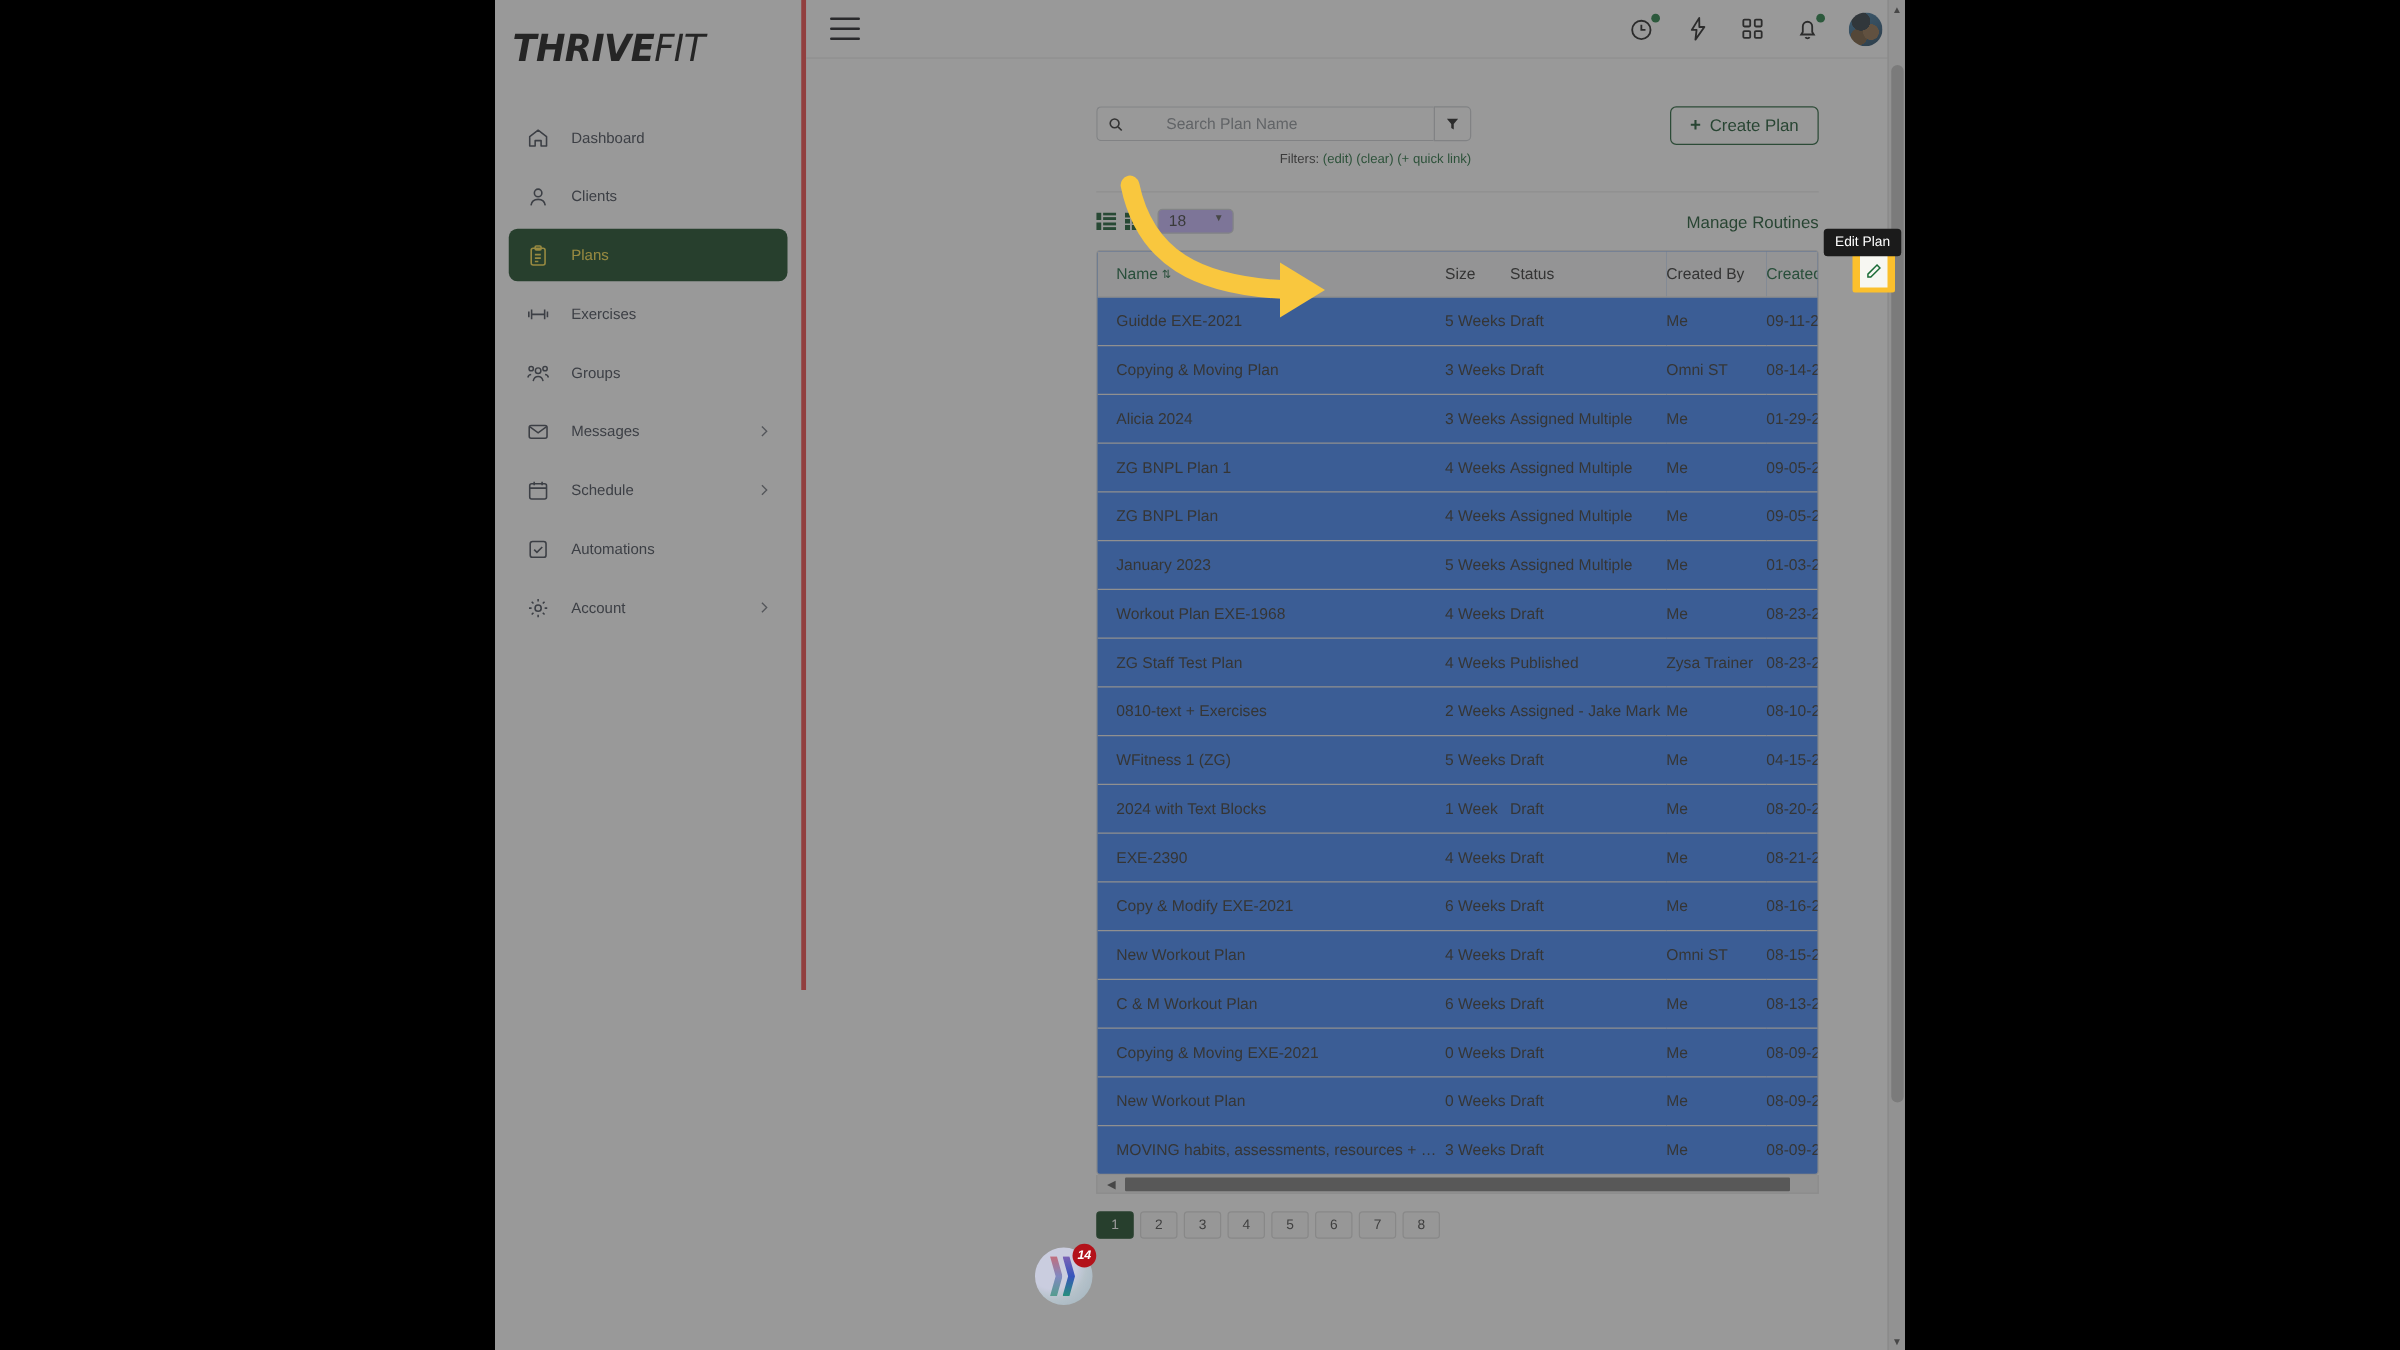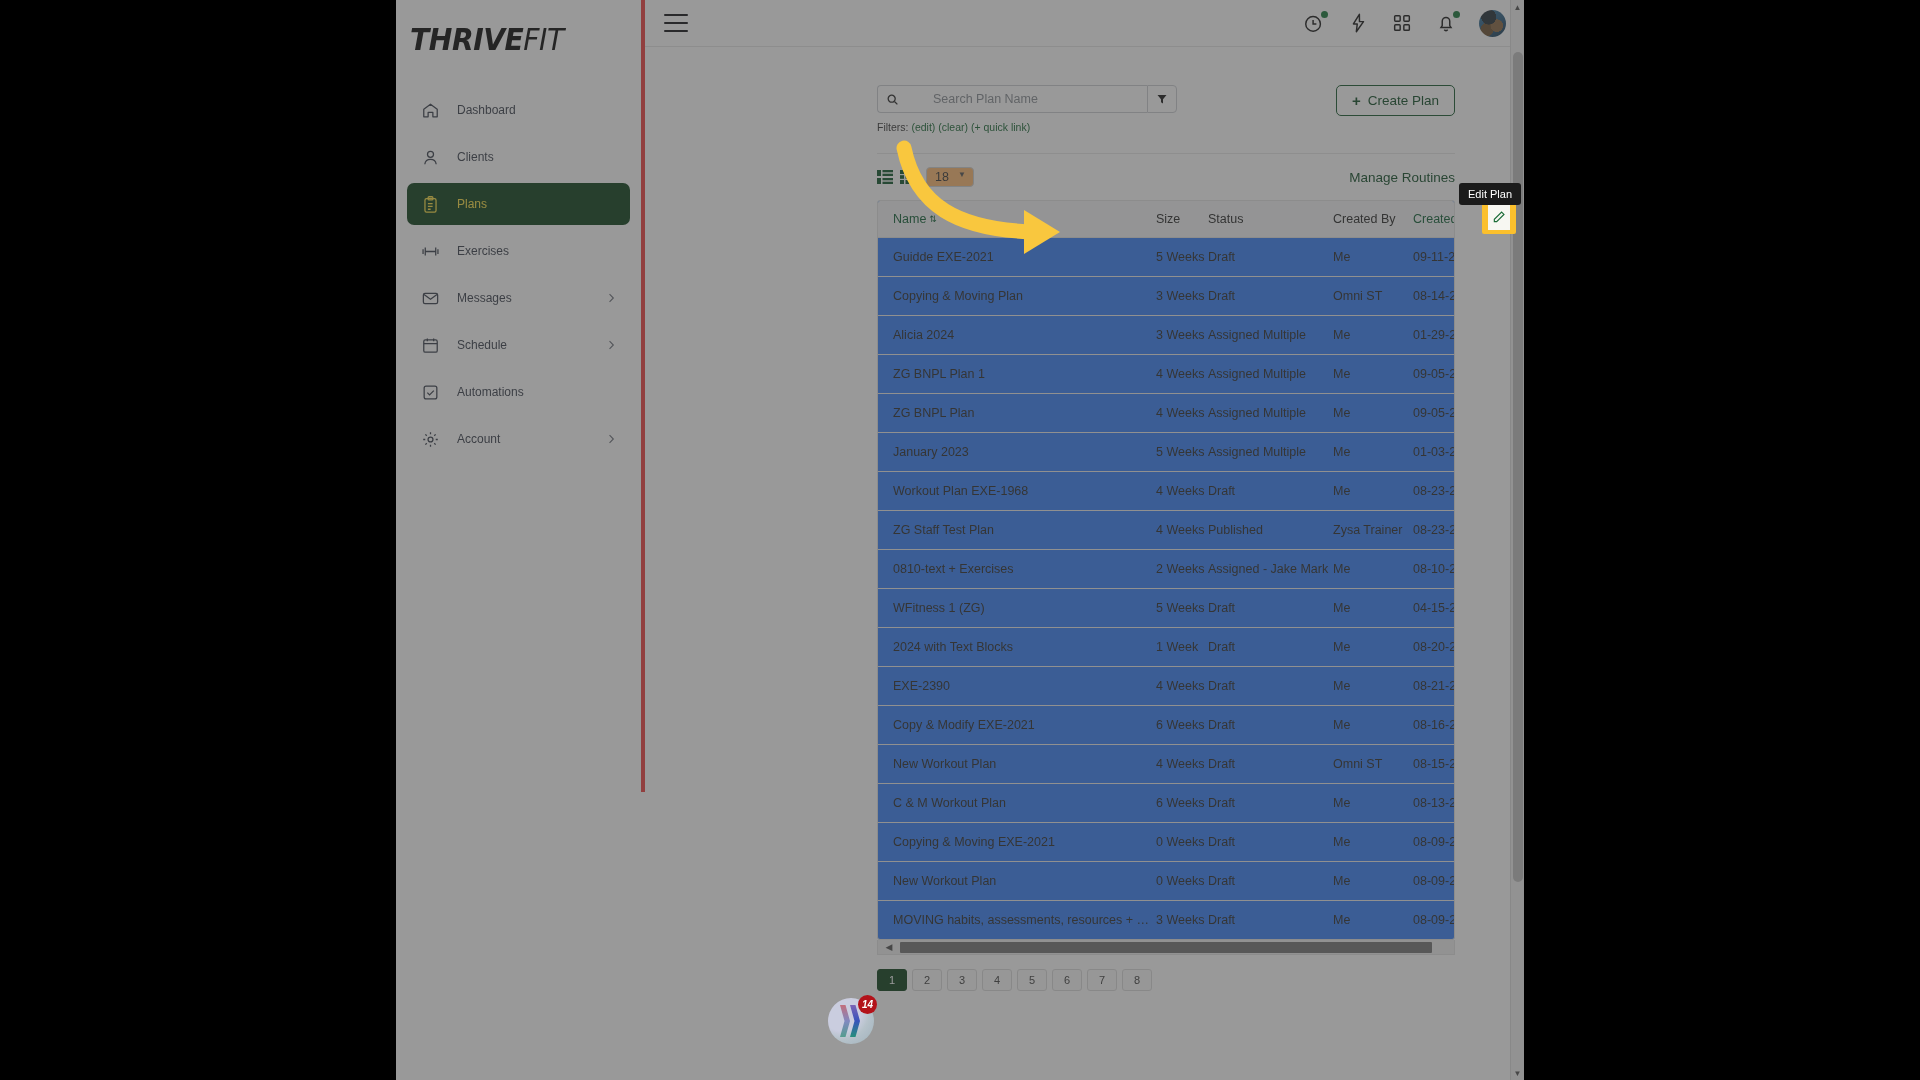--- a/index.html
+++ b/index.html
@@ -103,33 +103,33 @@
     color: #14502a; font-size: 13.5px; padding: 7px 15px; cursor: pointer; white-space: nowrap;
   }
   .create-btn .plus { font-size: 15px; font-weight: bold; line-height: 1; }
 
   .filters-line {
     padding: 5px 55px 0 232px; text-align: left;
     font-size: 10.5px; color: #3c3c3c;
   }
   .filters-line .lbl { color: #3c3c3c; }
   .filters-line a { color: #1e6b39; text-decoration: none; cursor: pointer; }
-  .filters-inner { width: 300px; }
+  .filters-inner { width: 300px; text-align: right; }
 
   .toolbar-row {
     margin: 20px 55px 0 232px; padding-top: 13px;
     border-top: 1px solid #e9e9e9;
     display: flex; align-items: center;
   }
   .view-ico { margin-right: 7px; cursor: pointer; }
   .view-ico svg { display: block; }
   .page-size {
-    display: flex; align-items: flex-start; gap: 9px; margin-left: 4px;
+    display: flex; align-items: flex-start; gap: 22px; margin-left: 4px;
     border: 1px solid #cfd3d6; border-radius: 4px; padding: 2px 7px 2px 8px;
-    font-size: 12.5px; color: #3a3a3a; cursor: pointer; background: #fdba74;
+    font-size: 12.5px; color: #3a3a3a; cursor: pointer; background: #c4b5fd;
   }
   .page-size .caret { font-size: 8px; color: #555; }
   .manage-routines {
     margin-left: auto; color: #15502b; font-size: 13.5px; cursor: pointer; white-space: nowrap;
   }
 
   
   .table-wrap {
     margin: 13px 55px 0 232px;
     border: 1px solid #e4e4e4; border-radius: 3px; background: #3b82f6;
@@ -266,20 +266,32 @@
             </span>
             <span class="nav-label">Plans</span>
           </div>
           <div class="nav-item">
             <span class="nav-ico">
               <svg viewBox="0 0 24 24" fill="none" stroke="currentColor" stroke-width="1.6">
                 <path d="M2.6 9v6M5.4 7v10M18.6 7v10M21.4 9v6M5.4 12h13.2"></path>
               </svg>
             </span>
             <span class="nav-label">Exercises</span>
+          </div>
+          <div class="nav-item">
+            <span class="nav-ico">
+              <svg viewBox="0 0 24 24" fill="none" stroke="currentColor" stroke-width="1.5">
+                <circle cx="12" cy="9.5" r="2.8"></circle>
+                <circle cx="5" cy="7.5" r="2.2"></circle>
+                <circle cx="19" cy="7.5" r="2.2"></circle>
+                <path d="M7 20c.6-3 2.5-4.6 5-4.6S16.4 17 17 20"></path>
+                <path d="M1.6 16.4c.5-2 1.7-3 3.4-3M22.4 16.4c-.5-2-1.7-3-3.4-3"></path>
+              </svg>
+            </span>
+            <span class="nav-label">Groups</span>
           </div>
           <div class="nav-item">
             <span class="nav-ico">
               <svg viewBox="0 0 24 24" fill="none" stroke="currentColor" stroke-width="1.6">
                 <rect x="3" y="5.5" width="18" height="13" rx="2"></rect>
                 <path d="M3.8 7 12 13l8.2-6"></path>
               </svg>
             </span>
             <span class="nav-label">Messages</span>
             <span class="nav-chev"><svg viewBox="0 0 24 24" fill="none" stroke="currentColor" stroke-width="1.9">

